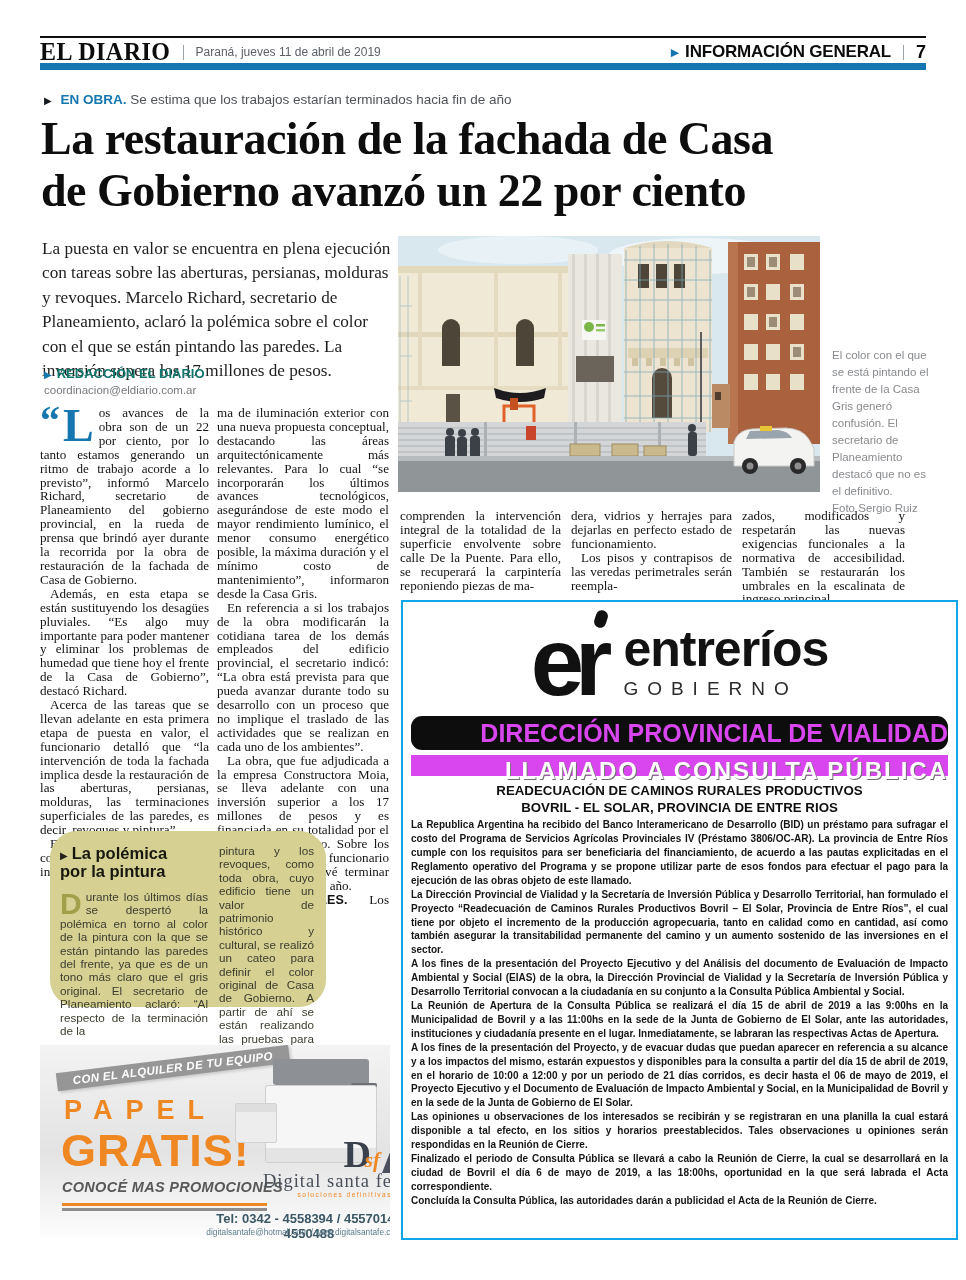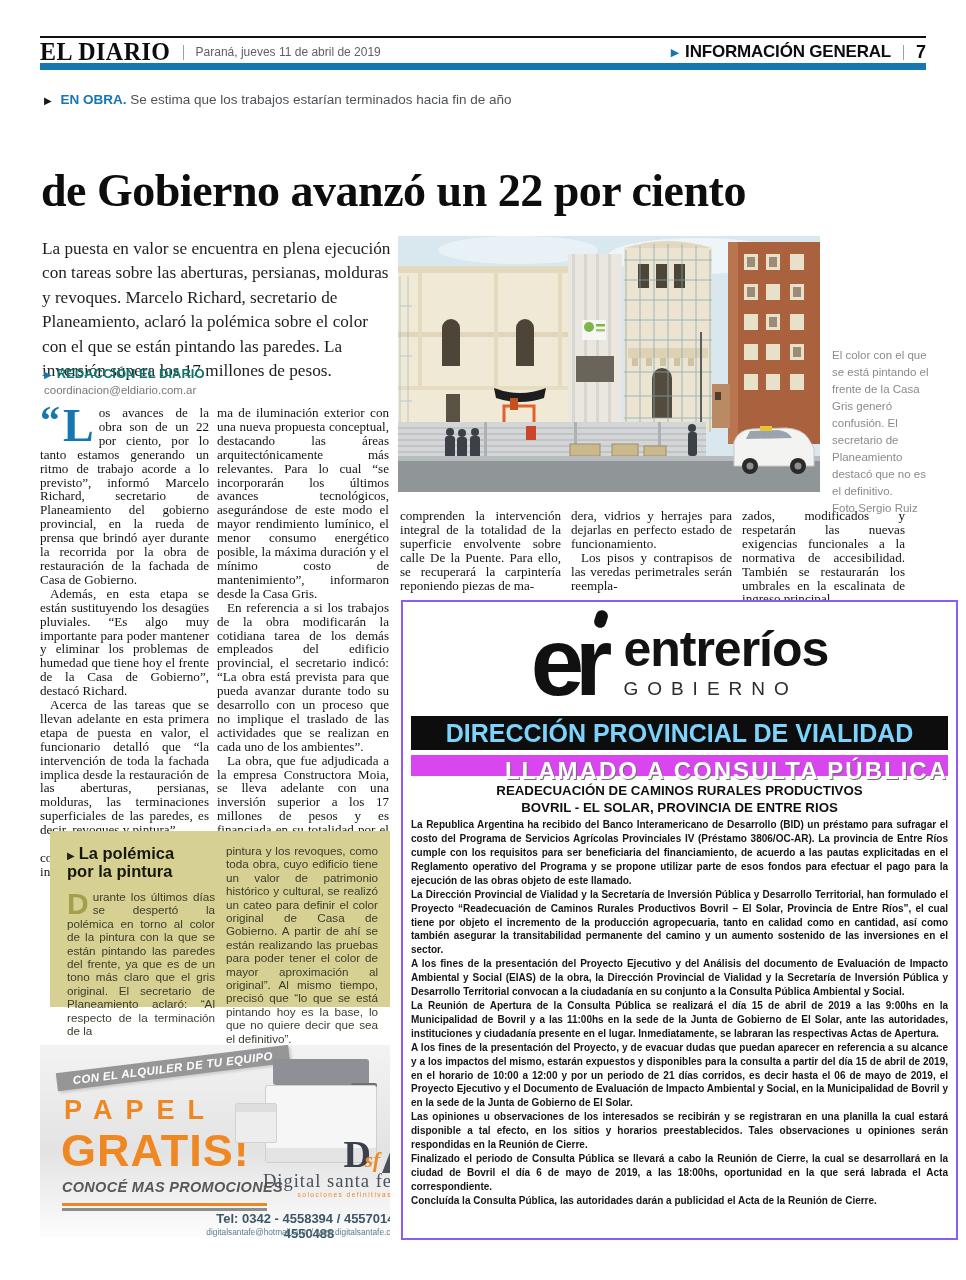--- a/index.html
+++ b/index.html
@@ -44,37 +44,37 @@
   .more { margin-top:14px; text-indent:10px; }
   .more .mlabel { font-family:"Liberation Sans", sans-serif; font-weight:bold; font-size:12.5px; letter-spacing:.2px; }
   .ucol { top:509px; width:161px; height:100px; }
   .uc1 { left:400px; } .uc2 { left:571px; } .uc3 { left:742px; width:163px; }
 
   
   .photo { left:398px; top:236px; width:422px; height:256px; overflow:hidden; }
   .caption { left:832px; top:347px; width:102px; font-family:"Liberation Sans", sans-serif; font-size:11.5px; line-height:1.48; color:#898b8e; }
 
   
-  .sidebar { left:50px; top:831px; width:340px; height:176px; background:#d6d193; padding:13px 12px 10px 17px; font-family:"Liberation Sans", sans-serif; }
+  .sidebar { left:50px; top:831px; width:276px; height:176px; background:#d6d193; padding:13px 12px 10px 10px; font-family:"Liberation Sans", sans-serif;border-radius:27px; }
   .sb-cols { display:flex; gap:11px; height:100%; }
   .sb-a { width:148px; }
   .sb-b { flex:1; padding-top:0; }
   .sb-title { font-weight:bold; font-size:16.5px; line-height:1.12; color:#17170f; margin-bottom:9px; }
   .sb-title .arr { color:#23231a; font-size:10px; margin-right:4px; font-family:"DejaVu Sans", sans-serif; }
   .sb-text { font-size:11.7px; line-height:13.4px; text-align:justify; color:#3c3c2e; }
   .sb-drop { float:left; font-size:30px; line-height:25px; font-weight:bold; color:#a3a04b; margin:1px 4px 0 0; }
 
   
-  .adv { left:401px; top:600px; width:557px; height:640px; border:2px solid #8b5cf6; background:#fff; padding:6px 8px; font-family:"Liberation Sans", sans-serif; }
+  .adv { left:401px; top:600px; width:557px; height:640px; border:2px solid #0ea5e9; background:#fff; padding:6px 8px; font-family:"Liberation Sans", sans-serif; }
   .adv-logo { height:108px; display:flex; justify-content:center; align-items:center; gap:10px; }
   .er-mark { position:relative; font-weight:900; font-size:96px; line-height:80px; letter-spacing:-9px; color:#111; font-family:"Liberation Sans", sans-serif; padding-right:10px; }
   .er-acc { position:absolute; right:6px; top:-12px; width:12px; height:18px; background:#111; border-radius:6px; transform:rotate(18deg); }
   .er-text .er-name { font-size:50px; font-weight:bold; letter-spacing:-1px; color:#121212; line-height:1; }
   .er-text .er-sub { font-size:19px; letter-spacing:9px; color:#2c2c2c; margin-top:4px; }
-  .adv-bar1 { background:#0d0d0d; color:#7dd3fc; font-weight:bold; font-size:25px; text-align:center; height:34px; line-height:34px; letter-spacing:0; }
+  .adv-bar1 { background:#0d0d0d; color:#d946ef; font-weight:bold; font-size:25px; text-align:right; height:34px; line-height:34px; letter-spacing:0;border-radius:11px; }
   .adv-bar2 { margin-top:5px; background:#d946ef; color:#fff; font-weight:bold; font-size:24px; text-align:right; height:21px; line-height:31px; letter-spacing:2px; text-shadow:1px 1px 0 #6f6f6f; }
   .adv-title { text-align:center; font-weight:bold; font-size:13.3px; line-height:1.25; margin:7px 0 2px 0; color:#101010; }
   .adv-body p { font-weight:bold; font-size:10px; line-height:13.9px; text-align:justify; color:#161616; }
 
   
   .adp { left:40px; top:1045px; width:350px; height:193px; background:linear-gradient(180deg,#f3f3f3 0%,#e3e3e3 55%,#fdfdfd 100%); overflow:hidden; font-family:"Liberation Sans", sans-serif; }
   .ribbon { position:absolute; left:16px; top:14px; transform:rotate(-7deg); background:#969696; color:#fff; font-weight:bold; font-style:italic; font-size:11.5px; padding:3px 16px; letter-spacing:.4px; box-shadow:2px 2px 3px rgba(0,0,0,.15); }
   .papel { position:absolute; left:24px; top:50px; color:#ef8722; font-weight:bold; font-size:27px; letter-spacing:13px; }
   .gratis { position:absolute; left:21px; top:80px; color:#ef8722; font-weight:900; font-size:45px; letter-spacing:1px; }
   .conoce { position:absolute; left:22px; top:134px; color:#585858; font-weight:bold; font-style:italic; font-size:14.5px; letter-spacing:.3px; }
@@ -112,21 +112,21 @@
     </span>
   </div>
   <div class="abs blue-bar"></div>
 
   <div class="abs kicker">
     <span class="arr">▶</span>
     <span class="tag">EN OBRA.</span>
     <span class="ktext">Se estima que los trabajos estarían terminados hacia fin de año</span>
   </div>
 
-  <h1 class="abs headline"><br><span>de Gobierno avanzó un 22 por ciento</span></h1>
+  <h1 class="abs headline"><span>La restauración de la fachada de Casa</span><br><span>de Gobierno avanzó un 22 por ciento</span></h1>
 
   <div class="abs lede">La puesta en valor se encuentra en plena ejecución con tareas sobre las aberturas, persianas, molduras y revoques. Marcelo Richard, secretario de Planeamiento, aclaró la polémica sobre el color con el que se están pintando las paredes. La inversión supera los 17 millones de pesos.</div>
 
   <div class="abs photo">
     <svg width="422" height="256" viewBox="0 0 422 256" xmlns="http://www.w3.org/2000/svg">
       <rect x="0" y="0" width="422" height="256" fill="#d9e7ef"></rect>
       <ellipse cx="300" cy="20" rx="90" ry="18" fill="#eef5f8"></ellipse>
       <ellipse cx="120" cy="14" rx="80" ry="14" fill="#e8f1f6"></ellipse>
 
       <rect x="0" y="30" width="170" height="160" fill="#f0e9d5"></rect>

